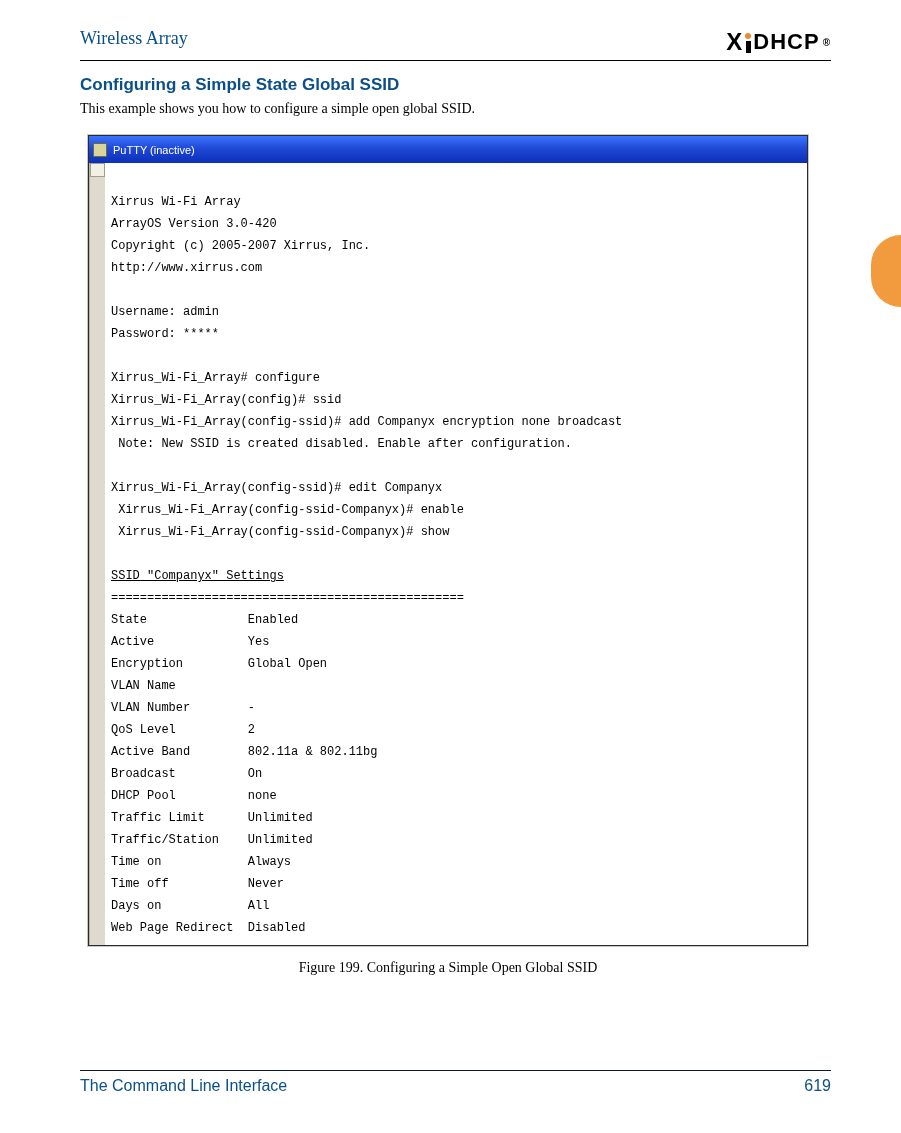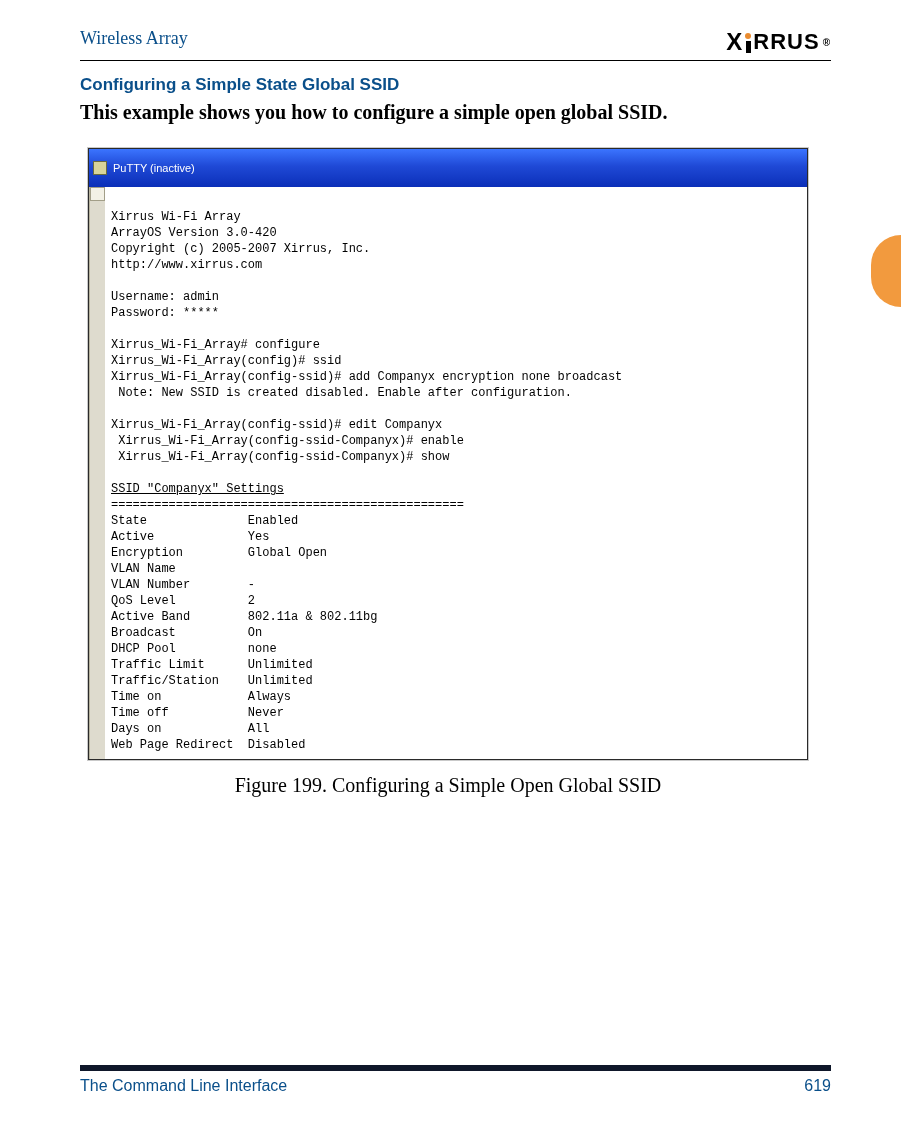--- a/index.html
+++ b/index.html
@@ -58,36 +58,35 @@
     .logo .reg { font-size: 10px; vertical-align: super; margin-left: 2px; }
     .section-title {
       color: #0a4f8a;
       font-family: Arial, Helvetica, sans-serif;
       font-weight: bold;
       font-size: 17px;
       margin-bottom: 6px;
     }
     .intro {
       font-family: 'Palatino Linotype', Georgia, serif;
-      font-size: 20px;
-      margin-bottom: 24px;
-      font-weight: bold;
+      font-size: 14px;
+      margin-bottom: 18px;
     }
     .screenshot-wrap {
       margin-left: 8px;
       width: 720px;
     }
     .putty {
       border: 1px solid #2a2a2a;
       width: 720px;
       background: #fff;
       box-shadow: 0 0 0 1px #c9c9c9;
     }
     .titlebar {
-      height: 38px;
+      height: 27px;
       background: linear-gradient(to bottom, #3b74ff 0%, #1f49d6 45%, #0b2fb8 100%);
       display: flex;
       align-items: center;
       padding: 0 4px;
       gap: 6px;
     }
     .titlebar .icon {
       width: 14px; height: 14px;
       background: #d9d49a;
       border: 1px solid #6b6b3f;
@@ -114,69 +113,69 @@
       height: 14px;
       background: #f3f1e6;
       border: 1px solid #a29e88;
       margin-top: 0;
     }
     .term-body {
       flex: 1;
       padding: 6px 6px 6px 6px;
       font-family: 'Courier New', Courier, monospace;
       font-size: 12px;
-      line-height: 16px;
+      line-height: 22px;
       color: #000;
       white-space: pre;
       overflow: hidden;
     }
     .term-body u { text-decoration: underline; }
     .figure-caption {
       text-align: center;
       font-family: 'Palatino Linotype', Georgia, serif;
-      font-size: 20px;
+      font-size: 14px;
       margin-top: 14px;
     }
     .side-tab {
       position: absolute;
       right: 0;
       top: 235px;
       width: 30px;
       height: 72px;
       background: #f29a3e;
       border-top-left-radius: 36px;
       border-bottom-left-radius: 36px;
     }
     .footer {
       position: absolute;
       left: 80px;
       right: 70px;
       bottom: 38px;
-      border-top: 6px solid #0f172a;
+      border-top: 1px solid #0f172a;
       padding-top: 6px;
       display: flex;
       justify-content: space-between;
       font-family: Arial, Helvetica, sans-serif;
       font-size: 16px;
       color: #0a4f8a;
     }
   </style>
 </head>
 <body>
 
 <div class="page">
   <div class="header">
     <div class="header-left">Wireless Array</div>
     <div class="logo">
       <span class="x">X</span>
       <span class="dot-i">
           <span class="dot"></span>
           <span class="bar"></span>
         </span>
-      <span>RRUS</span>
+      <span>DHCP</span>
       <span class="reg">®</span>
     </div>
   </div>
 
   <div class="section-title">Configuring a Simple State Global SSID</div>
   <div class="intro">This example shows you how to configure a simple open global SSID.</div>
 
   <div class="screenshot-wrap">
     <div class="putty">
       <div class="titlebar">

